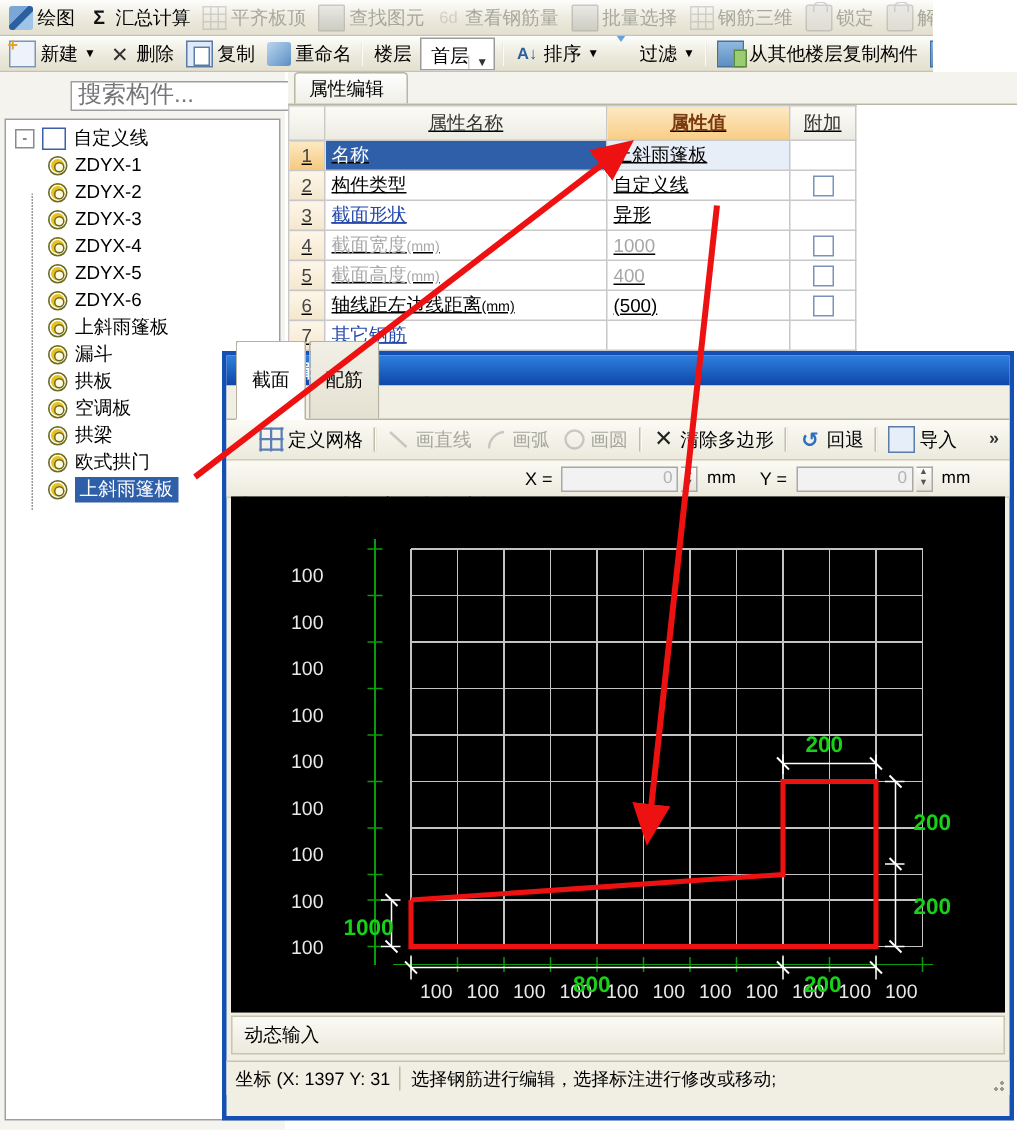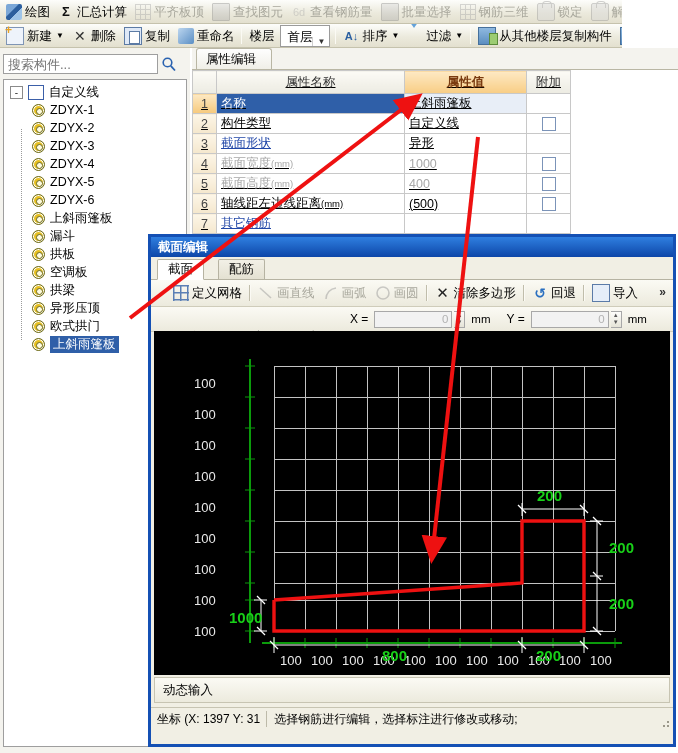--- a/index.html
+++ b/index.html
@@ -64,22 +64,22 @@
   .ic-bldg:after{content:"";position:absolute;right:-3px;bottom:-1px;width:7px;height:10px;
       background:#9ccc72;border:1px solid #5a8a3a;}
   .ic-search{width:16px;height:16px;}
 
   
   #left-panel{position:absolute;left:0;top:48px;width:190px;height:705px;
       background:#f4f3ee;box-sizing:border-box;}
   #search-row{position:absolute;left:3px;top:4px;width:184px;height:24px;
       display:flex;align-items:center;gap:3px;}
   #search-input{width:155px;height:20px;box-sizing:border-box;
-      border:1px solid #9e9e9e;background:#fff;padding:2px 4px;font-size:13px;
-      color:#9a9a9a;font-family:"Liberation Sans",sans-serif;}
+      border:1px solid #9e9e9e;background:#fff;padding:2px 4px;font-size:16px;
+      color:#9a9a9a;font-family:"Liberation Sans",sans-serif;margin-left:44px;}
   #tree-box{position:absolute;left:3px;top:31px;width:184px;height:668px;
       background:#fff;border:1px solid #9e9e9e;box-sizing:border-box;overflow:hidden;}
   .tree-row{height:18px;display:flex;align-items:center;padding-left:6px;
       font-size:12.5px;white-space:nowrap;}
   .tree-row.child{padding-left:28px;}
   .expander{width:11px;height:11px;border:1px solid #8a8a8a;background:#fff;
       display:inline-flex;align-items:center;justify-content:center;
       font-size:10px;line-height:9px;margin-right:5px;color:#333;flex:none;}
   .ic-line{width:14px;height:13px;border:1.6px solid #3b5fa8;margin-right:5px;flex:none;
       background:transparent;}
@@ -119,22 +119,22 @@
   .sub{font-size:9.5px;}
 
   
   #dialog{position:absolute;left:148px;top:234px;width:528px;height:513px;
       border:3px solid #1450b4;background:#f1efe4;box-sizing:border-box;}
   #dlg-title{height:20px;background:linear-gradient(#2f7fe0,#0d46a8);
       display:flex;align-items:center;padding-left:7px;}
   #dlg-title span{color:#fff;font-weight:bold;font-size:12.5px;}
   #dlg-tabs{height:22px;background:#f1efe4;display:flex;align-items:flex-end;
       padding-left:6px;border-bottom:1px solid #b6b3a2;}
-  .dtab{height:19px;padding:0 10px;display:flex;align-items:center;font-size:12.5px;
-      border:1px solid #b6b3a2;border-bottom:0;border-radius:2px 2px 0 0;margin-right:14px;
+  .dtab{height:19px;padding:16px 10px;display:flex;align-items:center;font-size:12.5px;
+      border:1px solid #b6b3a2;border-bottom:0;border-radius:2px 2px 0 0;margin-right:2px;
       background:linear-gradient(#f2f0e6,#e4e1d2);}
   .dtab.active{background:#fff;border-bottom:1px solid #fff;margin-bottom:-1px;}
   #dlg-tb1{height:26px;background:linear-gradient(#fbfaf4,#eceadd);
       border-bottom:1px solid #cfccba;display:flex;align-items:center;padding-left:18px;
       position:relative;}
   #dlg-tb2{height:24px;background:linear-gradient(#fbfaf4,#eceadd);
       border-bottom:1px solid #cfccba;display:flex;align-items:center;padding-left:6px;gap:2px;}
   .chev{position:absolute;right:7px;top:5px;font-size:12px;font-weight:bold;color:#333;}
   .radio{width:11px;height:11px;border-radius:50%;border:1px solid #7d7d7d;background:#fff;
       display:inline-block;position:relative;margin-right:4px;vertical-align:-1px;flex:none;}
@@ -336,24 +336,20 @@
         <div class="tree-row child">
           <span class="ic-gear"></span>
           <span class="tree-label">空调板</span>
         </div>
         <div class="tree-row child">
           <span class="ic-gear"></span>
           <span class="tree-label">拱梁</span>
         </div>
         <div class="tree-row child">
           <span class="ic-gear"></span>
-          <span class="tree-label">异形压顶</span>
-        </div>
-        <div class="tree-row child">
-          <span class="ic-gear"></span>
           <span class="tree-label">欧式拱门</span>
         </div>
         <div class="tree-row child">
           <span class="ic-gear"></span>
           <span class="tree-label sel">上斜雨篷板</span>
         </div>
       </div>
   </div>
 </div>
 

